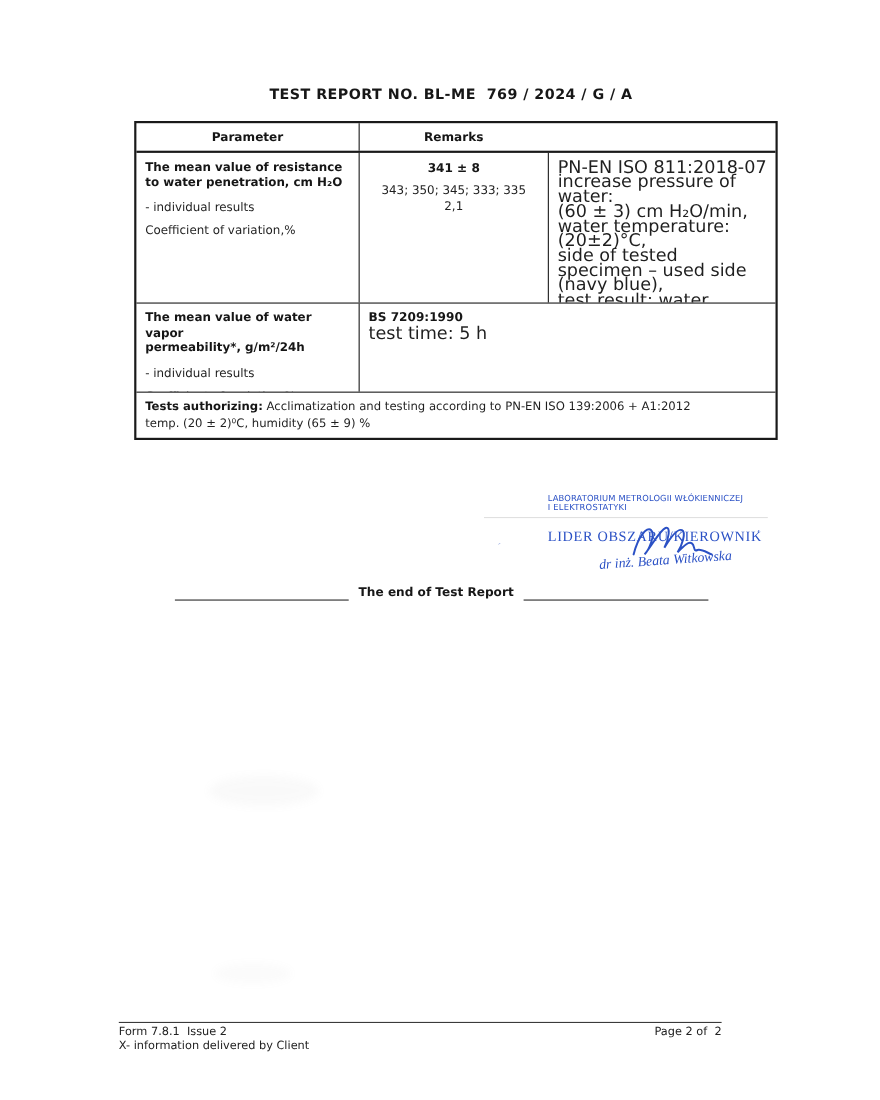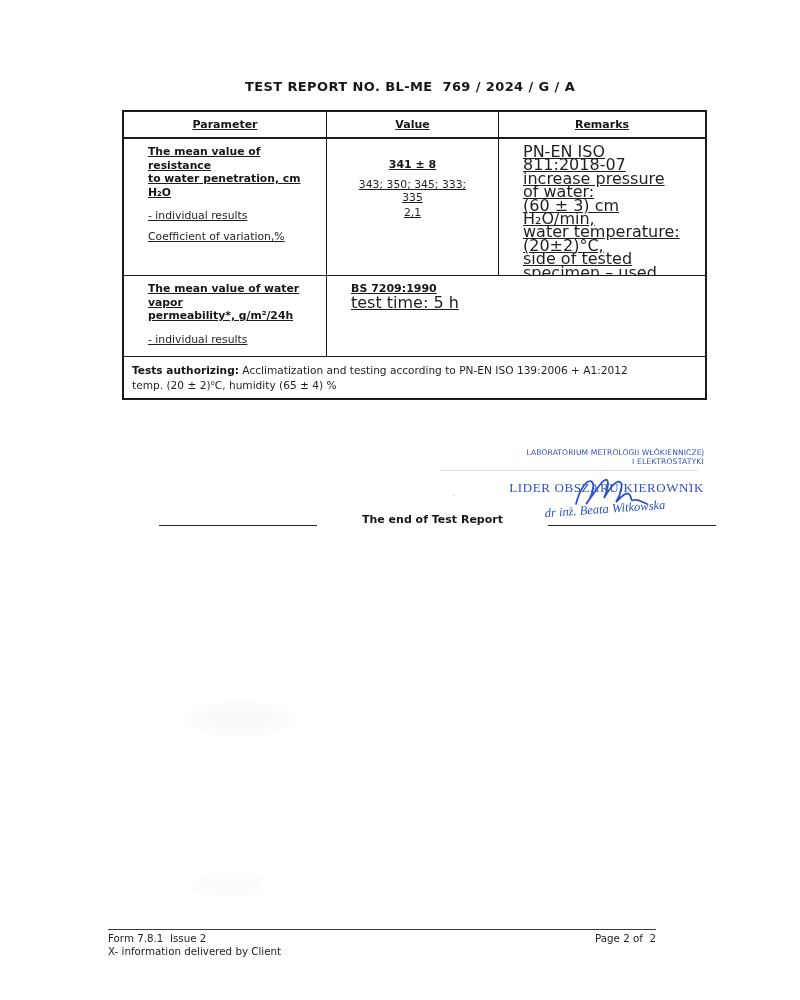--- a/index.html
+++ b/index.html
@@ -15,69 +15,69 @@
   .title{
     position:absolute;top:79px;left:10px;width:800px;text-align:center;
     font-weight:bold;font-size:13px;letter-spacing:.4px;color:#171717;
   }
 
   
   .rtable{
     position:absolute;left:122px;top:110px;width:585px;box-sizing:border-box;
     border:2px solid #1a1a1a;background:#fff;
   }
-  .trow{display:grid;grid-template-columns:202px 172px 1fr;box-sizing:border-box;text-decoration:underline;}
-  .cell{border-left:1.6px solid #1a1a1a;padding:6px 24px;box-sizing:border-box;overflow:hidden;}
+  .trow{display:grid;grid-template-columns:202px 172px 1fr;box-sizing:border-box;}
+  .cell{border-left:1.6px solid #1a1a1a;padding:6px 8px;box-sizing:border-box;overflow:hidden;}
   .cell:first-child{border-left:none;}
   .hdr-row{height:27px;border-bottom:2px solid #1a1a1a;}
   .hdr-row .cell{display:flex;align-items:center;justify-content:center;padding:0;}
   .hcell{font-weight:bold;font-size:11px;color:#151515;}
   .row1{height:136px;}
   .row2{height:81px;border-top:1.8px solid #1a1a1a;}
   .pbold{font-weight:bold;font-size:10.8px;line-height:13.5px;color:#161616;}
   .pline1{margin-top:10px;font-size:10.8px;}
   .pline2{margin-top:8px;font-size:10.8px;}
   .vcell{text-align:center;}
-  .vbold{font-weight:bold;font-size:11px;margin-top:13px;color:#161616;}
+  .vbold{font-weight:bold;font-size:11px;margin-top:1px;color:#161616;}
   .vline1{margin-top:7px;font-size:10.8px;}
   .vline2{margin-top:2px;font-size:10.8px;}
   .row2 .vline1{margin-top:16px;}
   .row2 .vline2{margin-top:8px;}
   .rem{font-size:16px;line-height:13.4px;}
   .rbold{font-weight:bold;font-size:11px;line-height:14px;color:#161616;}
   .cond{border-top:1.8px solid #1a1a1a;padding:6px 8px;font-size:10.6px;line-height:14.5px;}
   .cond-label{font-weight:bold;color:#161616;}
 
   
   .authorizing{
     position:absolute;top:413px;left:391px;width:300px;text-align:center;
     font-weight:bold;font-size:11px;color:#171717;
   }
   .fold-line{position:absolute;top:470px;left:440px;width:258px;height:1px;background:#e0e0e0;}
   .stamp{
-    position:absolute;top:448px;left:498px;width:206px;text-align:right;
+    position:absolute;top:448px;left:498px;width:206px;text-align:left;
   }
   .stamp-l1{font-size:7.6px;letter-spacing:.1px;line-height:9px;}
   .stamp-l2{font-size:7.6px;letter-spacing:.2px;line-height:9px;}
   .stamp-l3{
     font-family:"Liberation Serif","DejaVu Serif",serif;
     font-size:13px;letter-spacing:.6px;line-height:15px;margin-top:14px;
   }
   .sig-svg{position:absolute;top:474px;left:572px;}
   .signer{
     position:absolute;top:502px;left:520px;width:170px;text-align:center;
     font-family:"Liberation Serif","DejaVu Serif",serif;font-style:italic;
     font-size:12.5px;transform:rotate(-4deg);
   }
   .stray-a{position:absolute;top:481px;left:688px;font-size:10px;opacity:.65;}
   .stray-left{position:absolute;top:486px;left:452px;font-size:9px;opacity:.5;transform:rotate(12deg);}
 
   
   .endline{
-    position:absolute;top:512px;left:159px;display:flex;gap:36px;
+    position:absolute;top:531px;left:159px;display:flex;align-items:flex-end;
   }
   .rule{border-bottom:1.8px solid #2a2a2a;height:13px;}
   .rule-l{width:158px;}
   .rule-r{width:168px;}
   .end-text{font-weight:bold;font-size:11px;margin:0 9px;line-height:15px;color:#171717;}
 
   
   .footer{
     position:absolute;top:929px;left:108px;width:548px;border-top:1.6px solid #3a3a3a;
     display:flex;justify-content:space-between;padding-top:2px;box-sizing:border-box;
@@ -94,23 +94,20 @@
 <body>
 
 <div class="page">
 
   <div class="title pre">TEST REPORT NO. BL-ME  769 / 2024 / G / A</div>
 
   <div class="rtable">
     <div class="trow hdr-row">
       <div class="cell">
         <span class="hcell">Parameter</span>
-      </div>
-      <div class="cell">
-        <span class="hcell">Value</span>
       </div>
       <div class="cell">
         <span class="hcell">Remarks</span>
       </div>
     </div>
 
     <div class="trow row1">
       <div class="cell">
         <div class="pbold ml">The mean value of resistance
 to water penetration, cm H₂O</div>
@@ -144,21 +141,21 @@
         <div class="pline2">Coefficient of variation,%</div>
       </div>
       <div class="cell">
         <div class="rbold">BS 7209:1990</div>
         <div class="rem">test time: 5 h</div>
       </div>
     </div>
 
     <div class="cond">
       <span class="cond-label">Tests authorizing:</span><span> Acclimatization and testing according to PN-EN ISO 139:2006 + A1:2012</span>
-      <div>temp. (20 ± 2)⁰C, humidity (65 ± 4) %</div>
+      <div>temp. (20 ± 2)⁰C, humidity (65 ± 9) %</div>
     </div>
   </div>
 
 
   <div class="fold-line"></div>
 
   <div class="stamp" style="color: rgb(43, 81, 197);">
     <div class="stamp-l1">LABORATORIUM METROLOGII WŁÓKIENNICZEJ</div>
     <div class="stamp-l2">I ELEKTROSTATYKI</div>
     <div class="stamp-l3">LIDER OBSZARU/KIEROWNIK</div>

